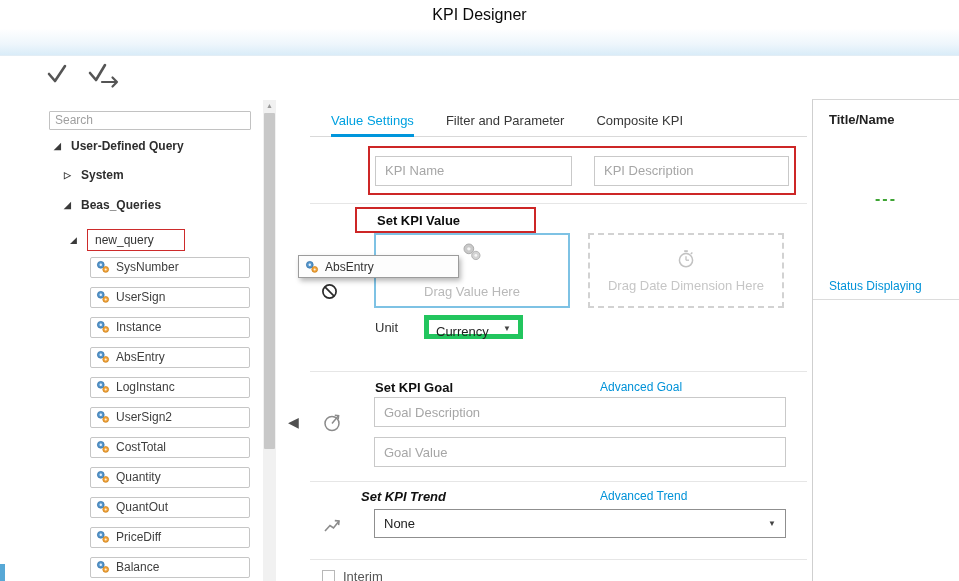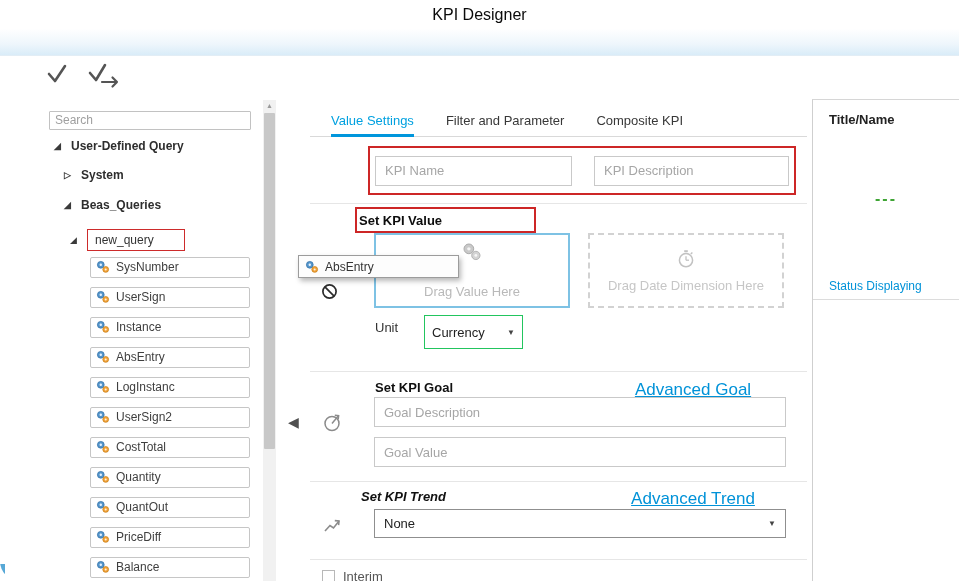--- a/index.html
+++ b/index.html
@@ -1,17 +1,17 @@
 <!DOCTYPE html>
 <html><head>
 <meta charset="utf-8">
 <style>
   html,body { margin:0; padding:0; background:#ffffff; }
   body { font-family:"Liberation Sans", sans-serif; }
-  .stage { position:relative; width:959px; height:581px; background:#ffffff; overflow:hidden;border-radius:20px; }
+  .stage { position:relative; width:959px; height:581px; background:#ffffff; overflow:hidden; }
 
   
   .app-header { position:absolute; left:0; top:0; width:100%; height:55px;
     background:linear-gradient(180deg,#ffffff 0%,#ffffff 52%,#eef6fc 80%,#d9ecf8 100%);
     border-bottom:1px solid #e2edf5; }
   .app-title { text-align:center; font-size:16px; color:#0a0a0a; padding-top:6px; }
 
   
   .tb-icon { position:absolute; top:61px; cursor:pointer; }
   .tb-icon1 { left:44px; }
@@ -48,21 +48,21 @@
     border-bottom:1px solid #d9d9d9; display:flex; gap:32px; padding-left:21px; box-sizing:border-box; }
   .tab { font-size:13px; color:#383838; line-height:28px; height:27px;text-align:right; }
   .tab.active { color:#00a1e0; border-bottom:3px solid #0096dc; }
 
   
   .name-desc-box { position:absolute; left:368px; top:146px; width:428px; height:49px;
     border:2px solid #cd2626; box-sizing:border-box; display:flex; align-items:center;
     justify-content:space-between; padding:0 5px; }
   .set-value-box { position:absolute; left:355px; top:207px; width:181px; height:26px;
     border:2px solid #cd2626; box-sizing:border-box; display:flex; align-items:center;
-    padding-left:2px; font-size:13px; font-weight:bold; color:#0d0d0d; background:#fff; }
+    padding-left:20px; font-size:13px; font-weight:bold; color:#0d0d0d; background:#fff; }
 
   .text-input { height:30px; border:1px solid #c9c9c9; font-size:13px; padding:0 9px; color:#333;
     box-sizing:border-box; font-family:inherit; background:#fff; }
   .text-input::placeholder { color:#a6a6a6; }
   .kpi-name-input { width:197px; }
   .kpi-desc-input { width:195px; }
 
   .divider { position:absolute; left:310px; width:497px; border-top:1px solid #e6e6e6; }
 
   
@@ -76,28 +76,28 @@
     border:2px solid #7ec2e4; box-sizing:border-box; background:#fff;
     display:flex; flex-direction:column; align-items:center; justify-content:center; gap:18px; }
   .date-drop { position:absolute; left:588px; top:233px; width:196px; height:75px;
     border:2px dashed #d2d2d2; box-sizing:border-box; background:#fff;
     display:flex; flex-direction:column; align-items:center; justify-content:center; gap:5px; }
   .drop-text { font-size:13px; color:#b9b9b9; }
   .date-drop .drop-text { color:#c6c6c6;text-align:center; }
 
   
   .unit-label { position:absolute; left:375px; top:320px; font-size:13px; color:#333; }
-  .unit-select { position:absolute; left:424px; top:315px; width:99px; height:24px; border:1px solid #22c55e;
-    box-sizing:border-box; display:flex; align-items:center; justify-content:space-between; padding:16px 7px;
+  .unit-select { position:absolute; left:424px; top:315px; width:99px; height:24px; border:5px solid #22c55e;
+    box-sizing:border-box; display:flex; justify-content:space-between; padding:4px 7px;
     font-size:13px; color:#222; background:#fff; cursor:pointer; }
   .select-arrow { font-size:8px; color:#444; }
 
   
   .section-title { position:absolute; font-size:13px; font-weight:bold; color:#101010; }
-  .adv-link { position:absolute; width:186px; text-align:center; font-size:17px; color:#0092d8; cursor:pointer;text-decoration:underline; }
+  .adv-link { position:absolute; width:186px; text-align:left; font-size:12px; color:#0092d8; cursor:pointer; }
   .goal-title { left:375px; top:380px; }
   .goal-adv { left:600px; top:380px; }
   .goal-desc-input { position:absolute; left:374px; top:397px; width:412px; }
   .goal-value-input { position:absolute; left:374px; top:437px; width:412px; }
   .goal-icon { position:absolute; left:322px; top:411px; }
   .trend-title { left:361px; top:489px;font-style:italic; }
   .trend-adv { left:600px; top:489px; }
   .trend-select { position:absolute; left:374px; top:509px; width:412px; height:29px; border:1px solid #8f8f8f;
     box-sizing:border-box; display:flex; align-items:center; justify-content:space-between; padding:0 9px;
     font-size:13px; color:#222; background:#fff; cursor:pointer; }

